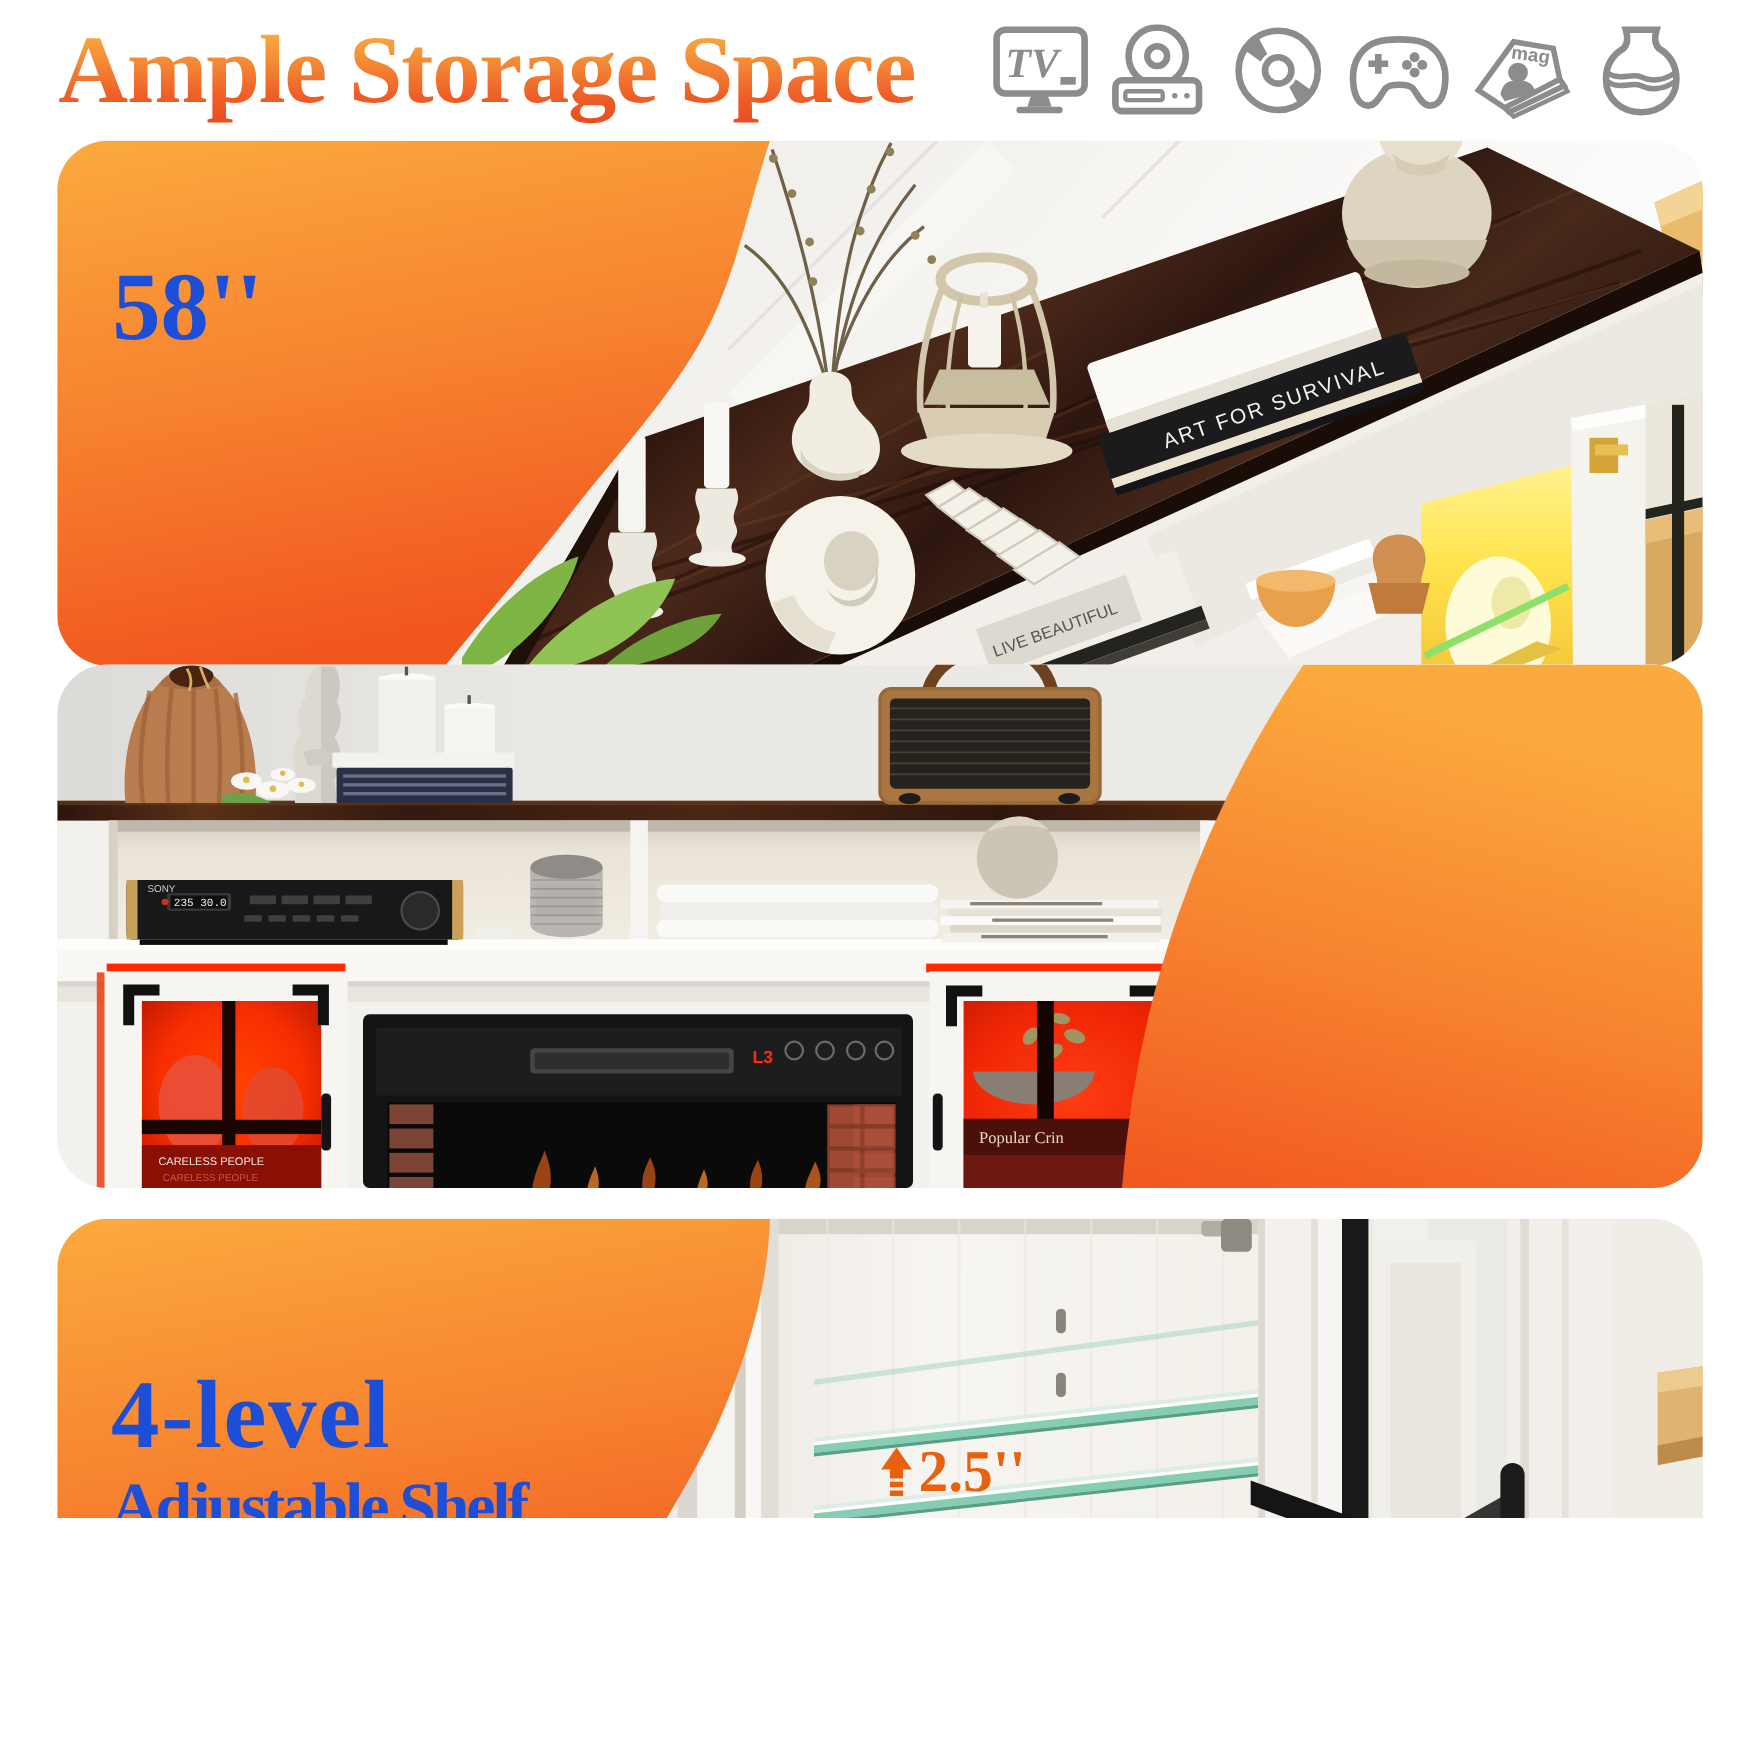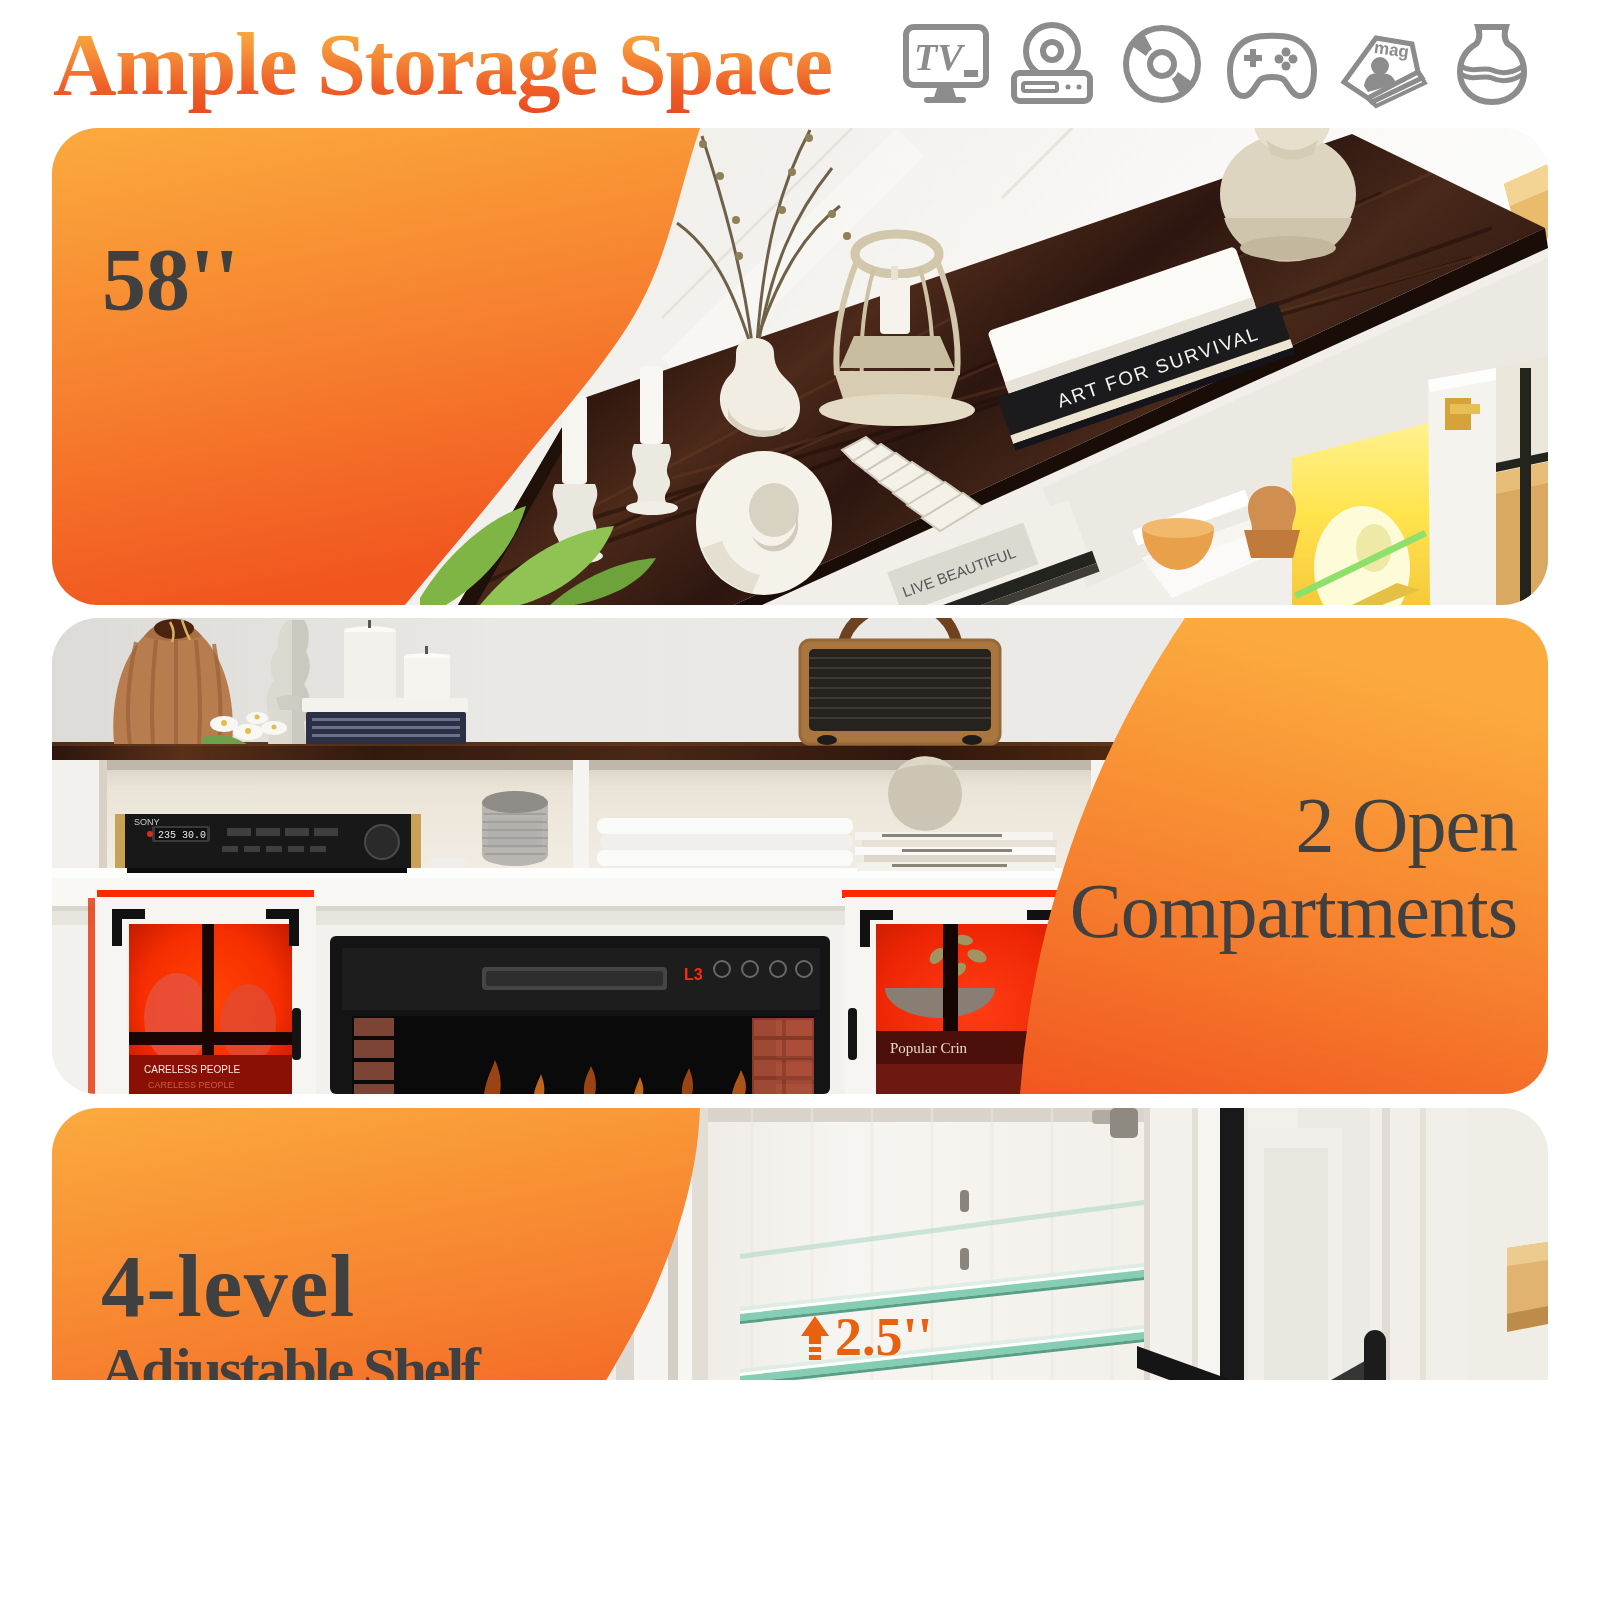--- a/index.html
+++ b/index.html
@@ -4,25 +4,25 @@
 <style>
   html,body{margin:0;padding:0;}
   body{width:1600px;height:1600px;background:#ffffff;font-family:"Liberation Serif",serif;}
   .page{position:relative;width:1600px;height:1380px;overflow:hidden;padding-left:13px;}
   .title{position:absolute;left:53px;top:14px;font-size:88px;font-weight:bold;letter-spacing:-1.2px;
     background:linear-gradient(180deg,#fbb541 6%,#f59238 36%,#ef5f28 72%,#e94a1e 100%);
     -webkit-background-clip:text;background-clip:text;color:transparent;}
   .icons{position:absolute;left:900px;top:22px;}
   .card{position:absolute;left:52px;width:1496px;border-radius:46px;overflow:hidden;background:#f2f0ed;}
   #card1{top:128px;height:477px;}
-  #card2{top:618px;height:476px;}
+  #card2{top:604px;height:476px;}
   #card3{top:1108px;height:472px;}
   .abs{position:absolute;}
   .blobsvg{position:absolute;left:0;top:0;}
-  .wtxt{position:absolute;color:#404040;}
+  .wtxt{position:absolute;color:#1d4ed8;}
 </style>
 </head>
 <body>
 <div class="page">
   <div class="title">Ample Storage Space</div>
   <div class="icons" id="iconrow">
 
     <svg width="92" height="88" viewBox="0 0 92 88" style="position:absolute;left:0;top:0;" fill="none" stroke="#8c8c8c" stroke-width="6">
       <rect x="6" y="5" width="80" height="58" rx="8"></rect>
       <path d="M38,63 L34,75 L56,75 L52,63" fill="#8c8c8c" stroke="none"></path>
@@ -538,21 +538,20 @@
     <svg class="blobsvg" width="1496" height="476" viewBox="0 0 1496 476">
       <defs>
         <linearGradient id="og2" x1="0.3" y1="0" x2="0" y2="1">
           <stop offset="0" stop-color="#fbaa3e"></stop>
           <stop offset="0.55" stop-color="#f67f2e"></stop>
           <stop offset="1" stop-color="#f1561f"></stop>
         </linearGradient>
       </defs>
       <path d="M1133,0 L1496,0 L1496,476 L968,476 A974,974 0 0 1 1133,0 Z" fill="url(#og2)"></path>
     </svg>
-    <div class="wtxt" style="left:900px;top:164px;width:565px;font-size:78px;text-align:right;line-height:86px;letter-spacing:-1px;">2 Open<br>Compartments</div>
   </div>
 
   <div class="card" id="card3">
     <svg class="abs" id="c3photo" style="left:0;top:0;" width="1496" height="472" viewBox="0 0 1496 472">
       <defs>
         <linearGradient id="intg" x1="0" y1="0" x2="1" y2="0">
           <stop offset="0" stop-color="#efece6"></stop>
           <stop offset="0.35" stop-color="#f7f5f1"></stop>
           <stop offset="1" stop-color="#f3f0ea"></stop>
         </linearGradient>

